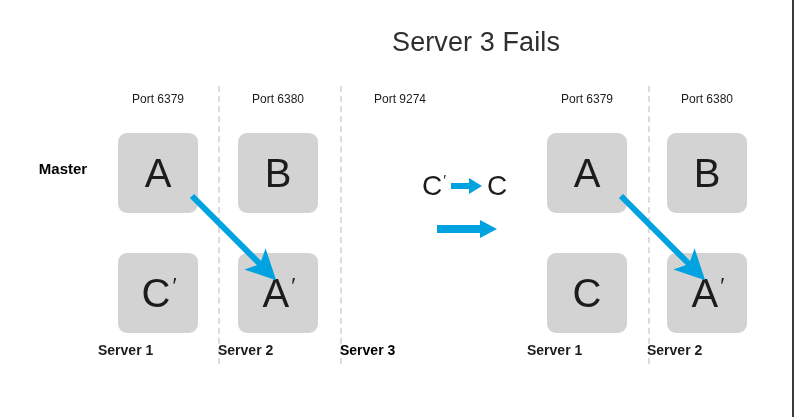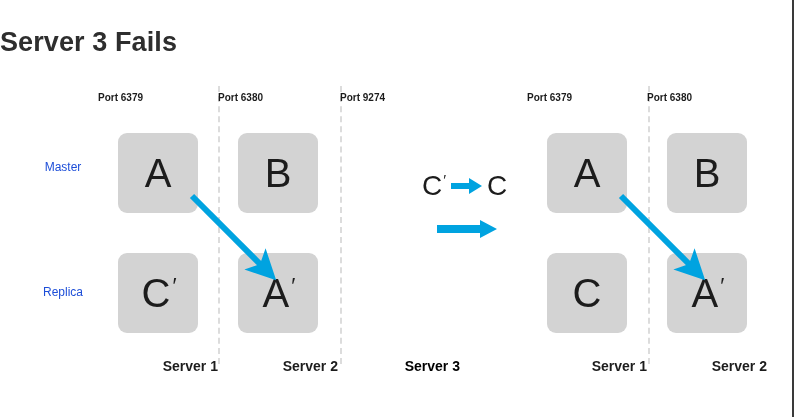--- a/index.html
+++ b/index.html
@@ -25,55 +25,55 @@
     right: 0;
     width: 2px;
     height: 417px;
     background: #3a3a3a;
   }
   .title {
     position: absolute;
     left: 0;
     top: 27px;
     width: 560px;
-    text-align: left;
+    text-align: right;
     font-size: 27px;
-    font-weight: 700;
+    font-weight: 400;
     color: #2e2e2e;
     letter-spacing: 0.1px;
     white-space: nowrap;
   }
   
   .divider {
     position: absolute;
     top: 86px;
     width: 0;
     height: 278px;
     border-left: 2px dashed #dcdcdc;
   }
   
   .port-label {
     position: absolute;
     top: 92px;
     width: 120px;
-    text-align: left;
-    font-size: 10px;
-    font-weight: bold;
+    text-align: center;
+    font-size: 12px;
+    font-weight: normal;
     color: #1c1c1c;
     white-space: nowrap;
   }
   
   .row-label {
     position: absolute;
     left: 18px;
     width: 90px;
     text-align: center;
-    font-size: 12px;
-    font-weight: normal;
-    color: #1d4ed8;
+    font-size: 15px;
+    font-weight: bold;
+    color: #000000;
   }
   .row-label.master  { top: 160px; }
   .row-label.replica { top: 285px; }
   
   .node {
     position: absolute;
     width: 80px;
     height: 80px;
     background: #d3d3d3;
     border-radius: 9px;
@@ -92,23 +92,23 @@
   .node .glyph .prime {
     font-size: 22px;
     position: relative;
     top: -14px;
     left: 2px;
     font-weight: 400;
   }
   
   .server-label {
     position: absolute;
-    top: 358px;
+    top: 342px;
     width: 120px;
-    text-align: right;
+    text-align: left;
     font-size: 14px;
     font-weight: bold;
     color: #1c1c1c;
     white-space: nowrap;
   }
   .server-label.faded { color: #000000; }
   
   .arrow-svg {
     position: absolute;
     left: 0;
@@ -155,21 +155,20 @@
 
   <div class="page-edge"></div>
 
   <div class="title">Server 3 Fails</div>
 
   <div class="divider" style="left:218px"></div>
   <div class="divider" style="left:340px"></div>
   <div class="divider" style="left:648px"></div>
 
   <div class="row-label master">Master</div>
-  <div class="row-label replica">Replica</div>
 
   <div class="port-label" style="left:98px">Port 6379</div>
   <div class="node" style="left:118px; top:133px">
     <span class="glyph"><span>A</span></span>
   </div>
   <div class="node" style="left:118px; top:253px">
     <span class="glyph"><span>C</span><span class="prime">′</span></span>
   </div>
   <div class="server-label" style="left:98px">Server 1</div>
 

